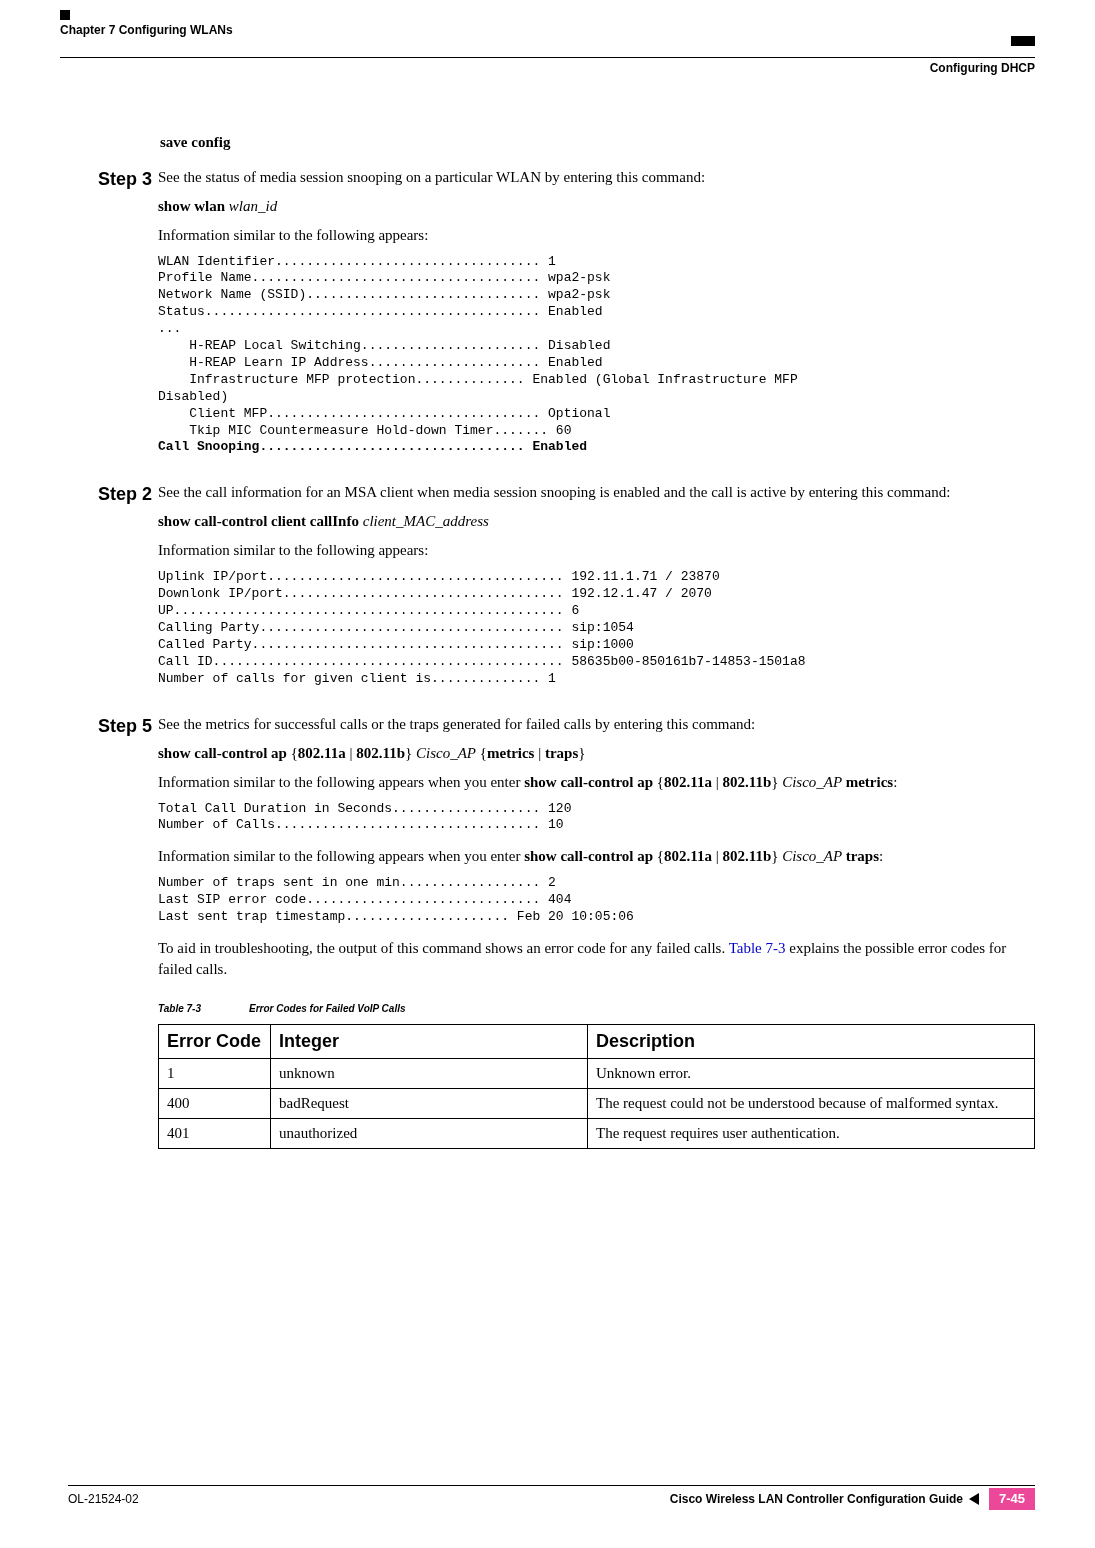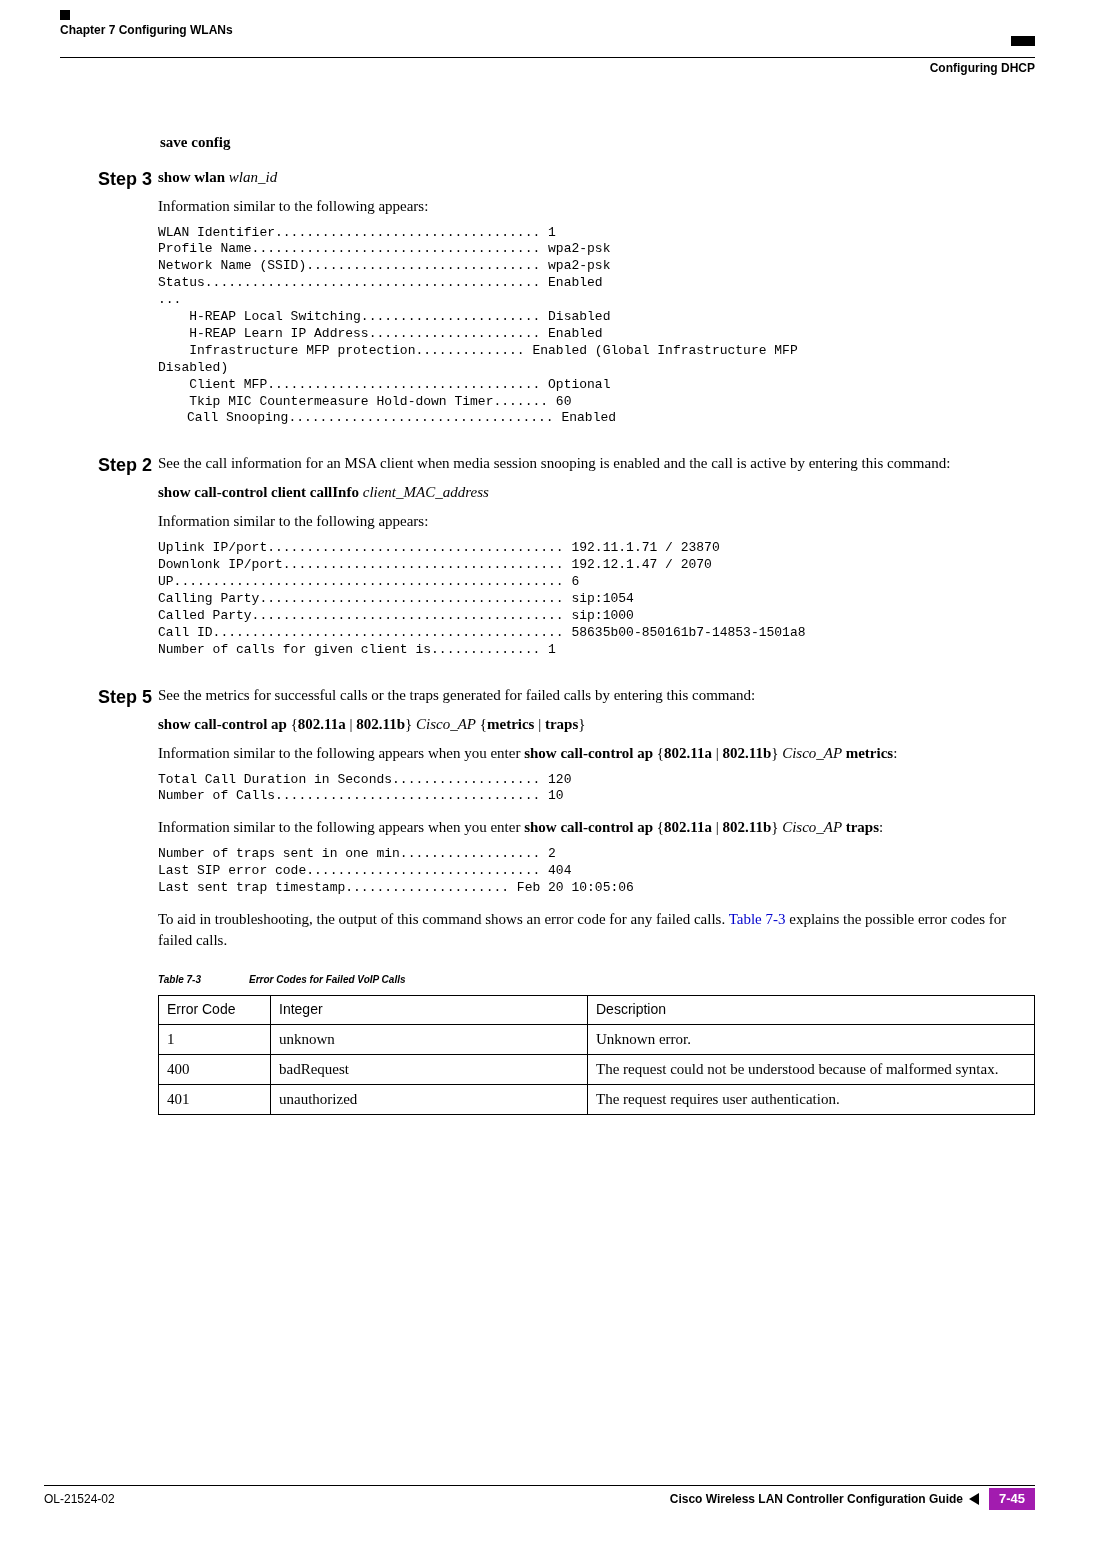--- a/index.html
+++ b/index.html
@@ -73,22 +73,21 @@
     margin-top: 28px;
   }
   pre {
     font-family: "Courier New", Courier, monospace;
     font-size: 13px;
     line-height: 1.3;
     white-space: pre;
     margin: 6px 0 12px 0;
   }
   pre .b {
-    font-weight: normal;
-    margin-left: 29px;
+    font-weight: bold;
   }
   .link {
     color: #0000cc;
   }
   .table-caption {
     font-family: Arial, Helvetica, sans-serif;
     font-size: 10px;
     margin-top: 22px;
     margin-bottom: 8px;
   }
@@ -107,47 +106,47 @@
     font-size: 15px;
   }
   table.errtable th, table.errtable td {
     border: 1px solid #000;
     padding: 4px 8px;
     text-align: left;
     vertical-align: top;
   }
   table.errtable th {
     font-family: Arial, Helvetica, sans-serif;
-    font-weight: normal;
-    font-size: 14px;
+    font-weight: bold;
+    font-size: 18px;
   }
   .col-code { width: 95px; }
   .col-int { width: 300px; }
   .footer {
     position: absolute;
     bottom: 38px;
-    left: 44px;
+    left: 68px;
     right: 60px;
   }
   .footer-line {
     border-top: 1px solid #000;
     margin-bottom: 2px;
   }
   .footer-row {
     display: flex;
     justify-content: space-between;
     align-items: center;
     font-family: Arial, Helvetica, sans-serif;
     font-size: 12px;
   }
   .footer-title {
     font-weight: bold;
   }
   .page-num-box {
-    background: #a21caf;
+    background: #ec4899;
     color: #fff;
     font-weight: bold;
     padding: 2px 10px;
     font-size: 13px;
     margin-left: 10px;
   }
   .footer-right {
     display: flex;
     align-items: center;
   }
@@ -180,20 +179,21 @@
   <div class="subheader">Configuring DHCP</div>
   <div class="thick-bar-right"></div>
 
   <div class="content">
 
     <p><span class="bold">save config</span></p>
 
     <div class="step-row">
       <div class="step-label">Step 3</div>
       <div class="step-body">
+        <p>See the status of media session snooping on a particular WLAN by entering this command:</p>
         <p>
           <span class="bold">show wlan</span><span class="italic"> wlan_id</span>
         </p>
         <p>Information similar to the following appears:</p>
 <pre><span>WLAN Identifier.................................. 1
 Profile Name..................................... wpa2-psk
 Network Name (SSID).............................. wpa2-psk
 Status........................................... Enabled
 ...
     H-REAP Local Switching....................... Disabled

